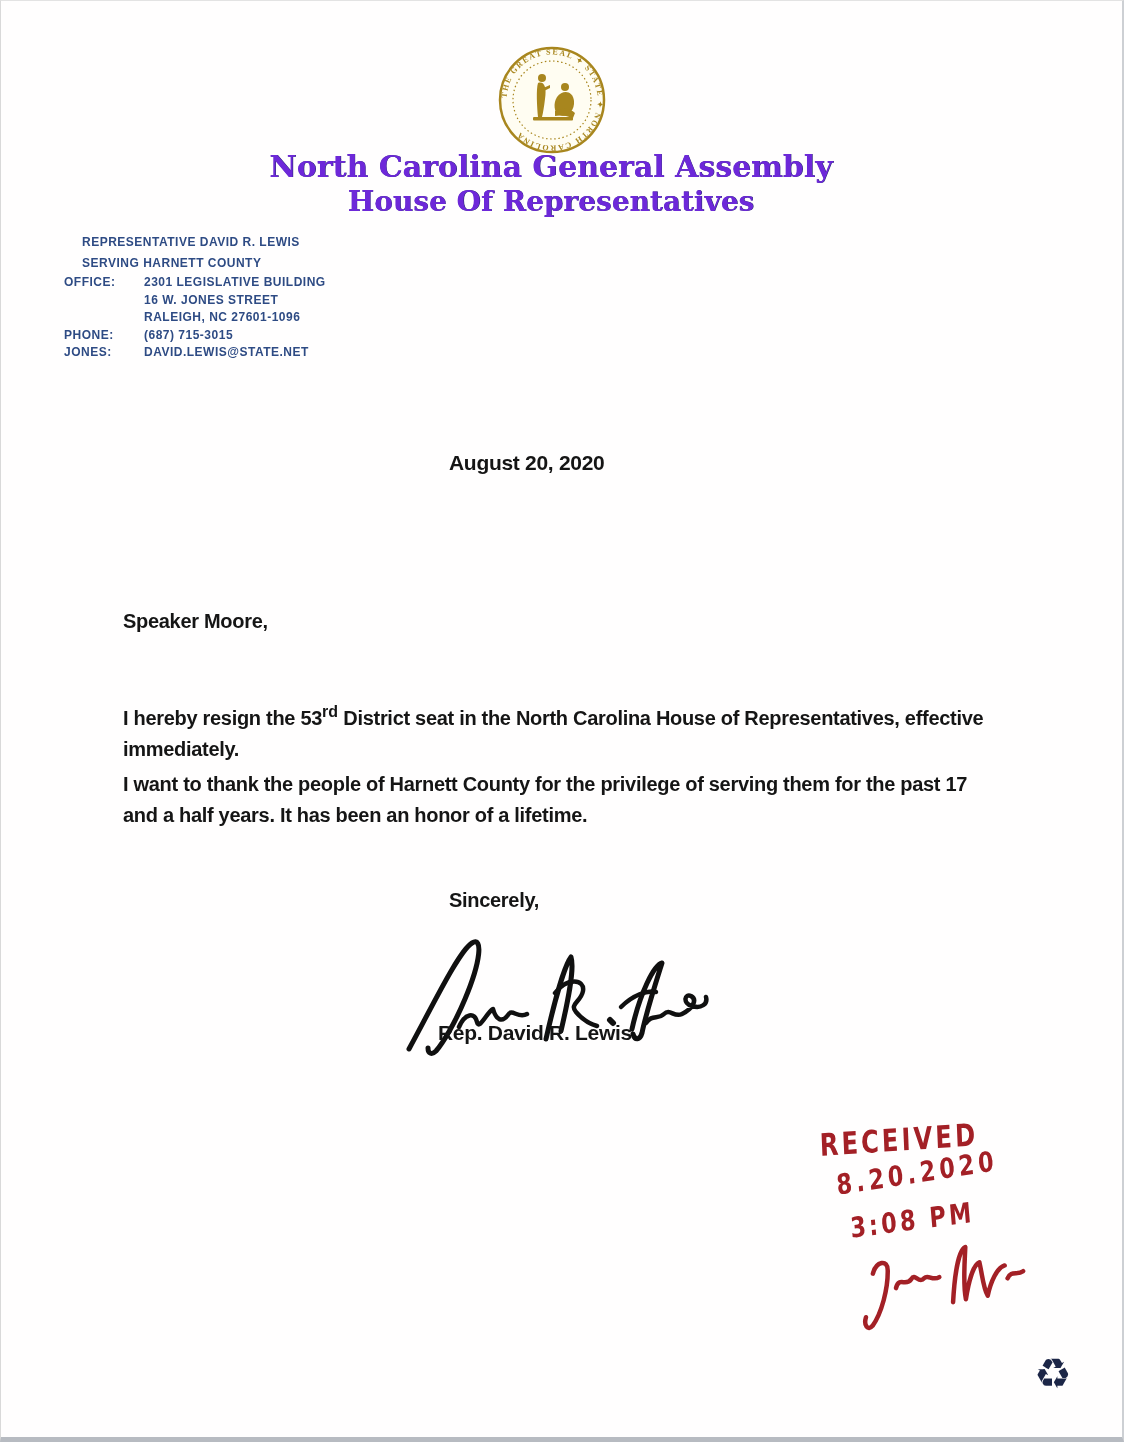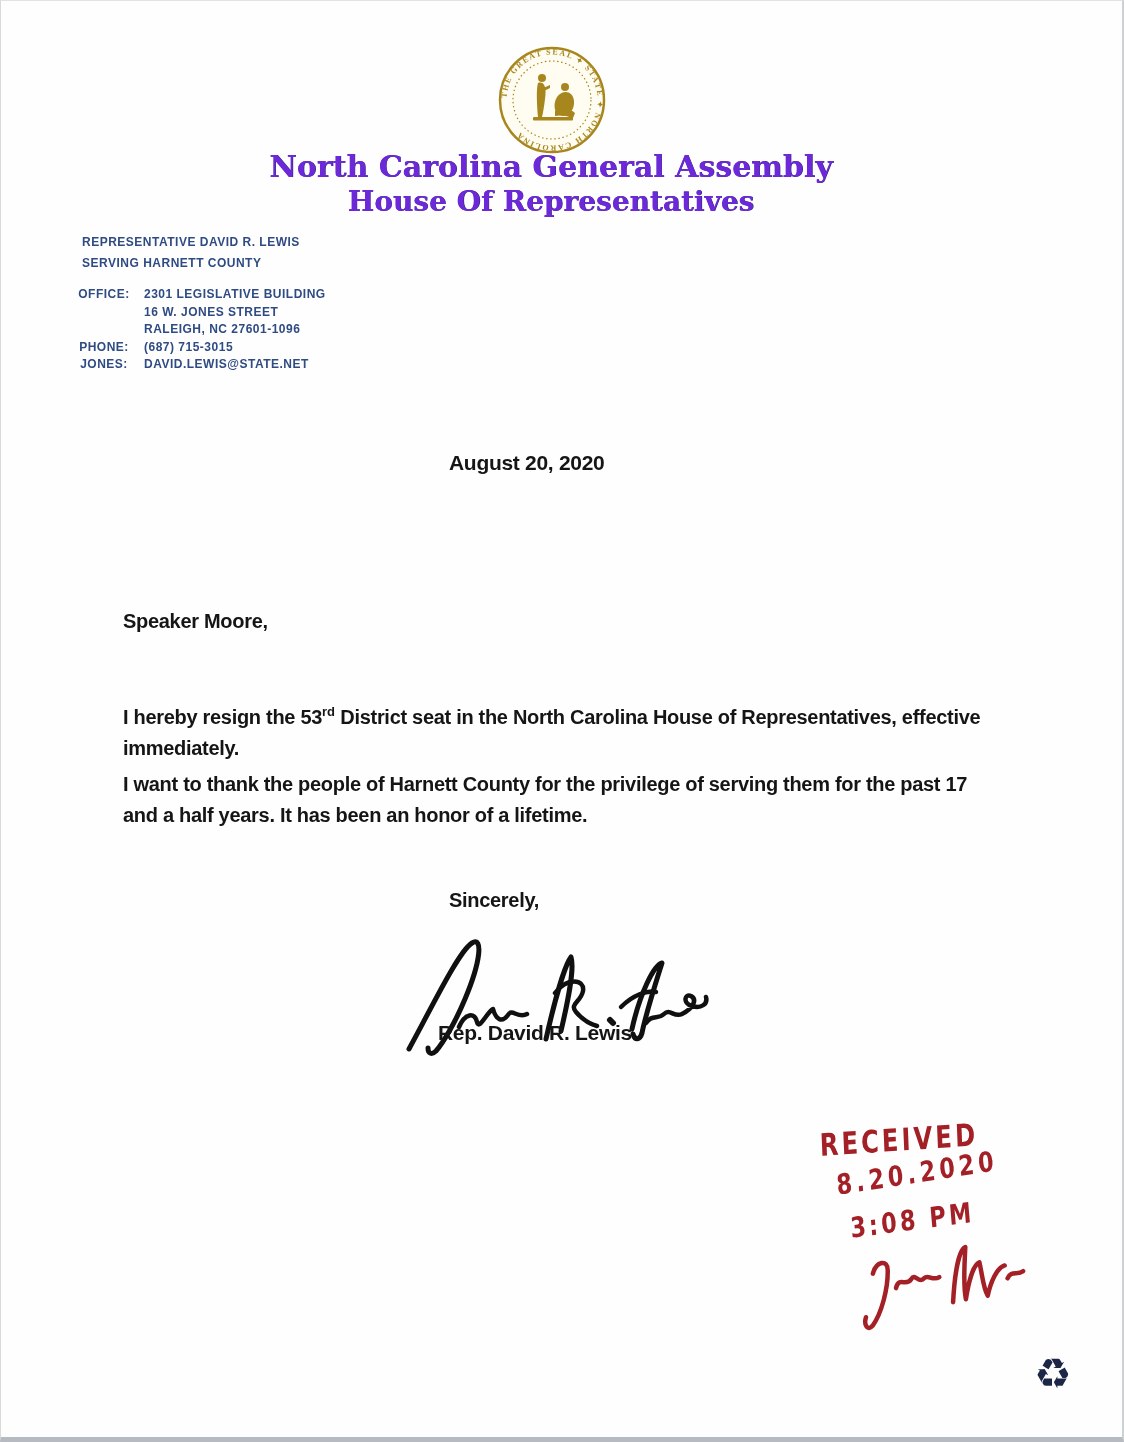--- a/index.html
+++ b/index.html
@@ -16,36 +16,36 @@
     position:absolute;left:0;width:1100px;text-align:center;
     font-family:"DejaVu Serif",serif;font-weight:bold;color:#6d28d9;
     text-shadow:0.4px 0 0 #1d2a5e;
   }
   .title1{top:148px;font-size:30px;}
   .title2{top:184px;font-size:28px;}
   
   .contact{position:absolute;left:63px;top:231px;color:#2e4b84;font-weight:bold;
            font-size:12px;letter-spacing:0.5px;}
   .contact .cline{height:21px;line-height:21px;margin-left:18px;}
-  .crows{margin-top:12px;text-align:center;}
+  .crows{margin-top:0;}
   .crow{display:flex;height:17.5px;line-height:17.5px;}
   .crow .lbl{width:80px;flex:0 0 80px;}
   
   .committees{position:absolute;left:687px;top:222px;width:354px;color:#2e4b84;
               font-weight:bold;font-size:11.5px;letter-spacing:0.4px;}
   .chead{text-align:center;height:14px;line-height:14px;margin-bottom:15px;}
   .citem{line-height:18px;}
   .citem.indent{padding-left:36px;}
   
   .body-text{color:#151515;font-weight:bold;letter-spacing:-0.3px;}
   .date{position:absolute;left:448px;top:450px;font-size:21px;}
   .salutation{position:absolute;left:122px;top:609px;font-size:20px;}
   .para{position:absolute;left:122px;width:920px;font-size:20px;line-height:31px;}
   .p1{top:695px;} .p2{top:768px;}
-  .para sup{font-size:13px;vertical-align:super;letter-spacing:0;}
+  .para sup{font-size:16px;vertical-align:super;letter-spacing:0;}
   .closing{position:absolute;left:448px;top:888px;font-size:20px;}
   .signature{position:absolute;left:398px;top:926px;}
   .typed-name{position:absolute;left:437px;top:1020px;font-size:21px;}
   
   .stamp{position:absolute;left:818px;top:1126px;color:#a32026;font-weight:bold;
          font-family:"DejaVu Sans",sans-serif;}
   .stamp .s1{font-size:31px;letter-spacing:4px;transform:scale(0.78,1) rotate(-3deg);
              transform-origin:left top;}
   .stamp .s2{font-size:28px;letter-spacing:5px;margin:6px 0 0 16px;
              transform:scale(0.8,1) rotate(-7deg);transform-origin:left top;}

